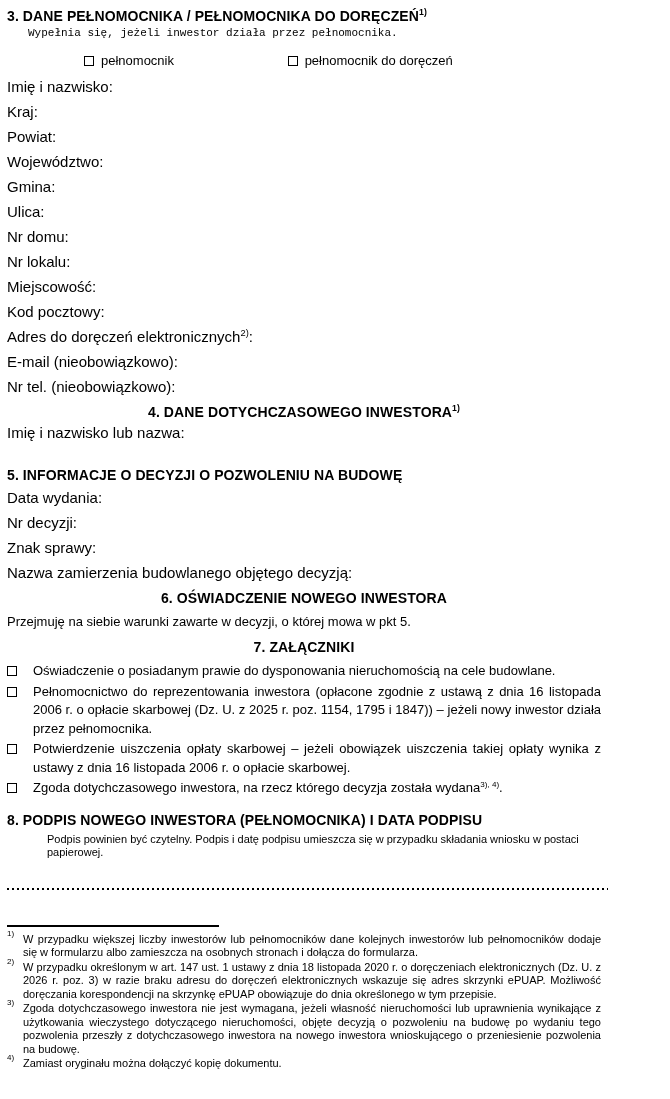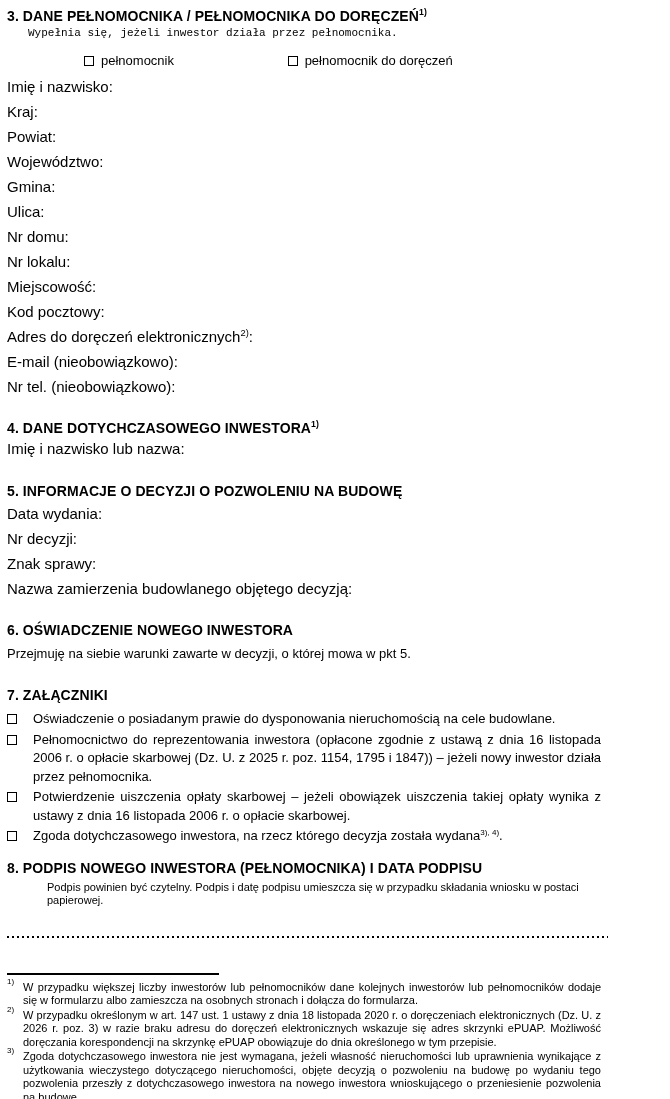--- a/index.html
+++ b/index.html
@@ -20,21 +20,21 @@
   .cb {
     display: inline-block; width: 10px; height: 10px;
     border: 1px solid #000; background: #fff; vertical-align: -1px;
   }
   .cb-row { margin-top: 13px; height: 15px; font-size: 13px; line-height: 15px; }
   .cb-row .cb { margin-right: 7px; }
   .cb-opt1 { margin-left: 77px; }
   .cb-opt2 { margin-left: 110px; }
   .field { font-size: 15px; line-height: 14px; margin-top: 11px; }
   .field.first { margin-top: 12px; }
-  .mt26 { margin-top: 26px; }
+  .mt26 { margin-top: 10px; text-align: center; }
   .mt27 { margin-top: 27px; }
   .sub6 { margin-top: 6px; }
   .sub8 { margin-top: 8px; }
   .sub9 { margin-top: 9px; }
   .body-line { font-size: 13px; line-height: 14px; }
   .att-list { margin-top: 7px; }
   .att-item {
     position: relative; padding-left: 26px;
     font-size: 13px; line-height: 18.5px;
     text-align: justify; margin-top: 2px;

